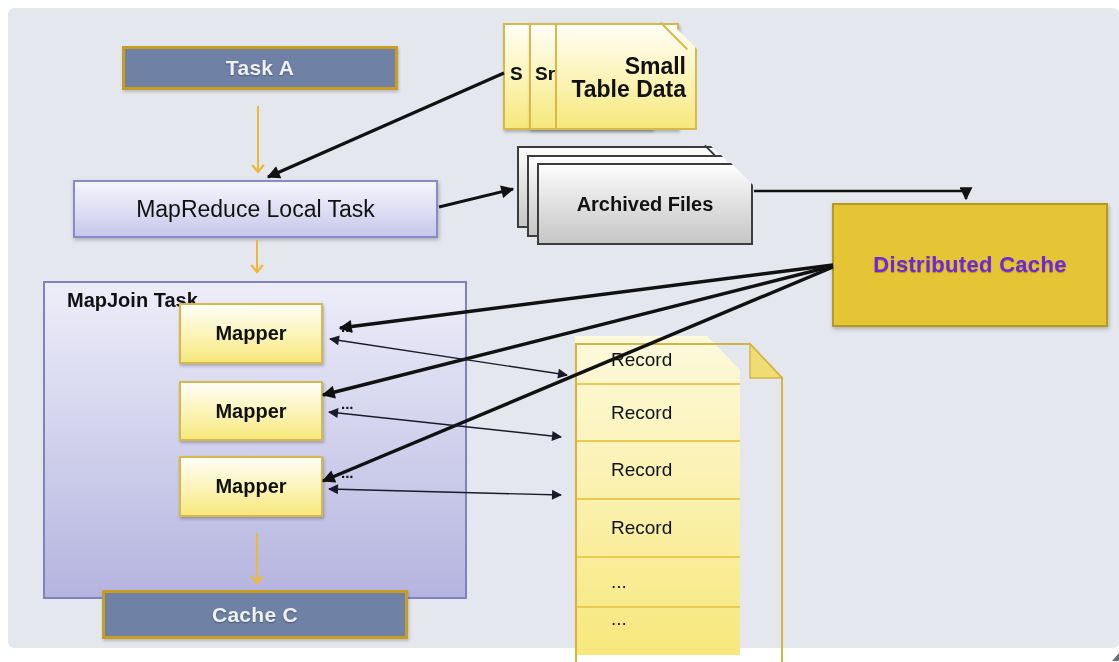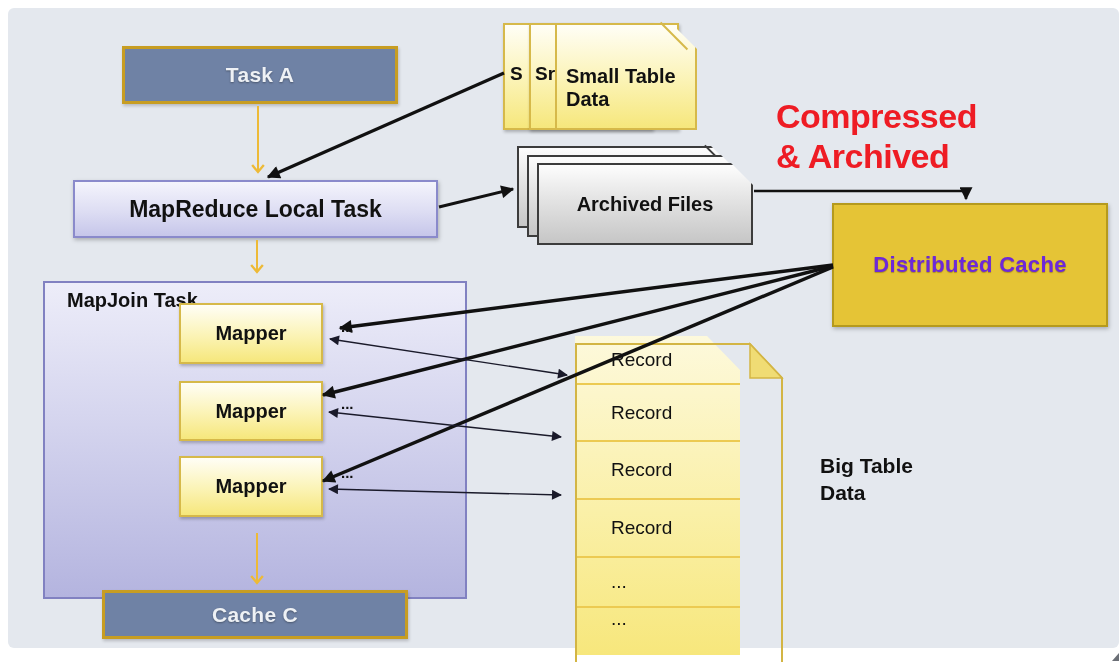--- a/index.html
+++ b/index.html
@@ -8,21 +8,21 @@
   .abs{position:absolute;box-sizing:border-box;}
 
   
   .task-box{background:#6f82a5;border:3px solid #c79d22;display:flex;align-items:center;justify-content:center;
     color:#eef1f5;font-weight:bold;font-size:21px;letter-spacing:.3px;text-shadow:0 1px 2px rgba(0,0,0,.35);
     box-shadow:1px 2px 3px rgba(0,0,0,.2);}
 
   
   .lav{background:linear-gradient(180deg,#f4f4fc 0%,#ddddf3 55%,#c6c6ea 100%);border:2px solid #8a8acb;
     box-shadow:1px 2px 4px rgba(0,0,0,.25);}
-  .mr-task{display:flex;align-items:center;justify-content:center;font-weight:bold;font-size:23px;color:#111;text-align:center;}
+  .mr-task{display:flex;align-items:center;justify-content:center;font-weight:normal;font-size:23px;color:#111;text-align:center;}
   .mapjoin{background:linear-gradient(180deg,#ededf9 0%,#d4d4ee 45%,#b4b4df 100%);border:2px solid #8181c1;}
   .mapjoin-label{font-size:20px;font-weight:600;color:#111;}
 
   
   .ycard{background:linear-gradient(180deg,#fffef6 0%,#fbf3b4 55%,#f6e77c 100%);border:2px solid #d6b94a;
     box-shadow:1px 2px 3px rgba(0,0,0,.25);overflow:hidden;}
   .mapper{display:flex;align-items:center;justify-content:center;font-weight:bold;font-size:20px;color:#111;}
   .fold-cut{clip-path:polygon(0 0,calc(100% - 26px) 0,100% 26px,100% 100%,0 100%);}
   .diag{position:absolute;width:38px;border-top:2px solid #d6b94a;transform:rotate(45deg);}
 
@@ -48,50 +48,46 @@
   .ellipsis{font-weight:bold;font-size:15px;color:#111;}
   .stack-frag{font-weight:bold;font-size:19px;color:#111;}
   .overlay{position:absolute;left:0;top:0;width:1119px;height:662px;pointer-events:none;}
 </style>
 </head>
 <body>
 
 <div class="canvas">
   <div class="panel"></div>
 
-  <div class="abs task-box" style="left:122px;top:46px;width:276px;height:58px;">
+  <div class="abs task-box" style="left:122px;top:46px;width:276px;height:44px;">
     <span>Task A</span>
   </div>
 
   <div class="abs ycard" style="left:503px;top:23px;width:150px;height:107px;">
     <div class="stack-frag" style="position:absolute;left:5px;top:38px;">S</div>
   </div>
   <div class="abs ycard" style="left:529px;top:23px;width:150px;height:107px;">
     <div class="stack-frag" style="position:absolute;left:4px;top:38px;">Sr</div>
   </div>
   <div class="abs ycard fold-cut" style="left:555px;top:23px;width:142px;height:107px;">
-    <div style="width:120px;margin:40px auto 0;text-align:left;font-weight:bold;font-size:20px;line-height:23px;color:#111;">Small Table Data</div>
+    <div style="width:120px;margin:30px auto 0;text-align:right;font-weight:bold;font-size:23px;line-height:23px;color:#111;">Small Table Data</div>
   </div>
   <div class="diag" style="left:655px;top:35px;position:absolute;"></div>
 
   <div class="abs lav mr-task" style="left:73px;top:180px;width:365px;height:58px;">
     <span>MapReduce Local Task</span>
   </div>
 
   <div class="abs hcard" style="left:517px;top:146px;width:216px;height:82px;"></div>
   <div class="hdiag" style="left:700px;top:156px;position:absolute;"></div>
   <div class="abs hcard" style="left:527px;top:155px;width:216px;height:82px;"></div>
   <div class="abs hcard" style="left:537px;top:163px;width:216px;height:82px;display:flex;align-items:center;justify-content:center;font-weight:bold;font-size:20px;color:#111;">
     <span>Archived Files</span>
   </div>
 
-  <div class="abs red-note" style="left:776px;top:96px;">
-    <div>Compressed</div>
-    <div>&amp; Archived</div>
-  </div>
 
   <div class="abs cache" style="left:832px;top:203px;width:276px;height:124px;">
     <span>Distributed Cache</span>
   </div>
 
   <div class="abs mapjoin" style="left:43px;top:281px;width:424px;height:318px;">
     <div class="mapjoin-label" style="position:absolute;left:22px;top:6px;">MapJoin Task</div>
   </div>
   <div class="abs ycard mapper" style="left:179px;top:303px;width:144px;height:61px;">
     <span>Mapper</span>
@@ -125,24 +121,20 @@
       <span>Record</span>
       </div>
     <div class="rrow" style="height:50px;">
       <span>...</span>
       </div>
     <div class="rrow last" style="height:47px;">
       <span>...</span>
       </div>
   </div>
 
-  <div class="abs big-label" style="left:820px;top:452px;">
-    <div>Big Table</div>
-    <div>Data</div>
-  </div>
 
   <svg class="overlay" viewBox="0 0 1119 662">
     <defs>
       <marker id="mb" markerUnits="userSpaceOnUse" markerWidth="15" markerHeight="13" viewBox="0 0 10 10" refX="9" refY="5" orient="auto">
         <path d="M0,0 L10,5 L0,10 z" fill="#111"></path>
       </marker>
       <marker id="mt" markerUnits="userSpaceOnUse" markerWidth="12" markerHeight="10" viewBox="0 0 10 10" refX="9" refY="5" orient="auto">
         <path d="M0,0 L10,5 L0,10 z" fill="#1a1a2a"></path>
       </marker>
       <marker id="mts" markerUnits="userSpaceOnUse" markerWidth="12" markerHeight="10" viewBox="0 0 10 10" refX="9" refY="5" orient="auto-start-reverse">

